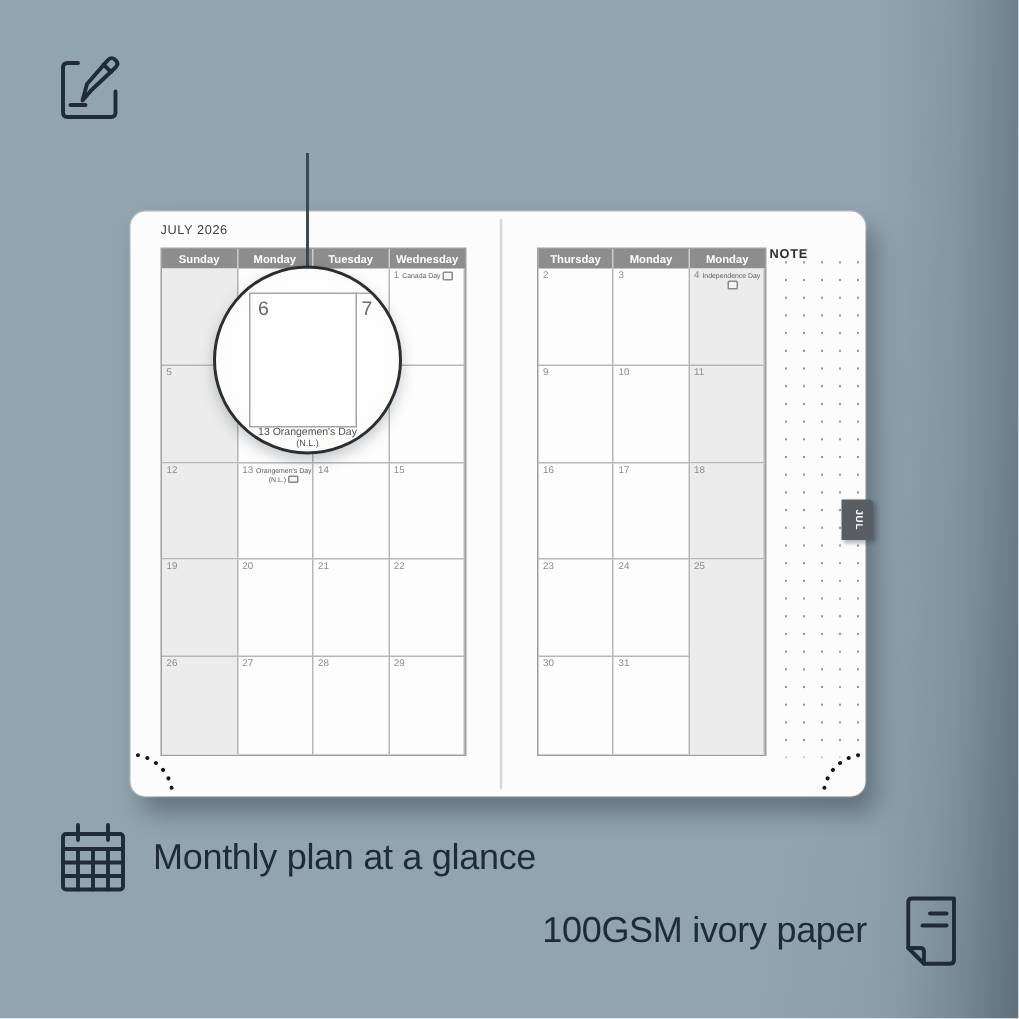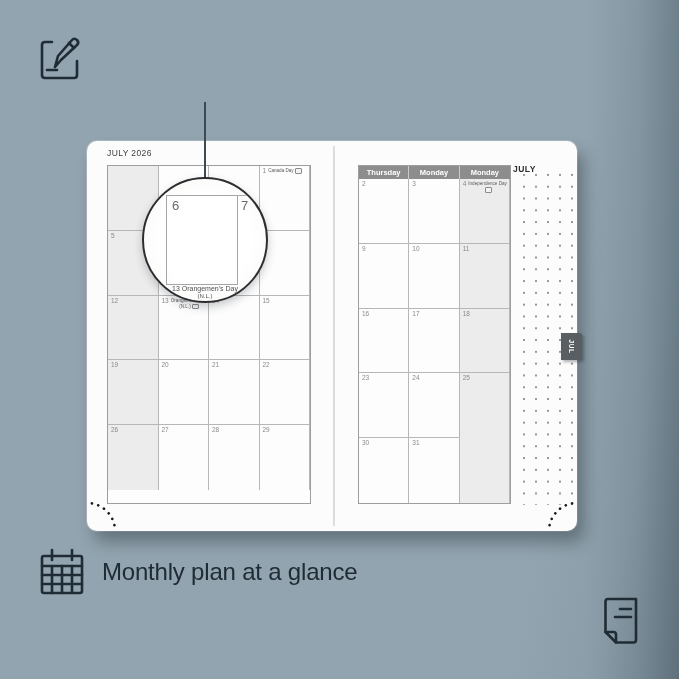--- a/index.html
+++ b/index.html
@@ -93,20 +93,26 @@
     </span>
   </div>
 
   <div class="callout-line"></div>
 
   <div class="book">
     <div class="spine"></div>
     <div class="month-title">JULY 2026</div>
 
     <div class="cal cal-left" id="cal-left">
+      <div class="cal-head">
+          <div class="day-head">Sunday</div>
+          <div class="day-head">Monday</div>
+          <div class="day-head">Tuesday</div>
+          <div class="day-head">Wednesday</div>
+        </div>
       <div class="cal-body">
           <div class="cal-cell weekend">
             <span class="cell-top">
               <span class="date-num"></span>
             </span>
           </div>
           <div class="cal-cell">
             <span class="cell-top">
               <span class="date-num"></span>
             </span>
@@ -294,21 +300,21 @@
           </div>
           <div class="cal-cell weekend">
             <span class="cell-top">
               <span class="date-num"></span>
             </span>
           </div>
         </div>
     </div>
 
     <div class="note-dots"></div>
-    <div class="note-label">JULY</div>
+    <div class="note-label">NOTE</div>
 
     <div class="month-tab">
       <span>JUL</span>
     </div>
 
     <svg class="stitches" width="490" height="390" viewBox="0 0 490 390">
       <path d="M 4.9 362.4 A 28 28 0 0 1 27.6 385.1" fill="none" stroke="#15181a" stroke-width="2.6" stroke-linecap="round" stroke-dasharray="0.1 6.5"></path>
       <path d="M 485.1 362.4 A 28 28 0 0 0 462.4 385.1" fill="none" stroke="#15181a" stroke-width="2.6" stroke-linecap="round" stroke-dasharray="0.1 6.5"></path>
     </svg>
   </div>
@@ -333,20 +339,21 @@
         <line x1="4" y1="38" x2="44" y2="38"></line>
         <line x1="14" y1="20" x2="14" y2="47"></line>
         <line x1="24" y1="20" x2="24" y2="47"></line>
         <line x1="34" y1="20" x2="34" y2="47"></line>
       </svg>
     </span>
     <span class="anno-text">Monthly plan at a glance</span>
   </div>
 
   <div class="anno anno-b2">
+    <span class="anno-text">100GSM ivory paper</span>
     <span class="ico">
       <svg width="40" height="52" viewBox="0 0 40 52" fill="none" stroke="#202c35" stroke-width="2.6" stroke-linecap="round" stroke-linejoin="round">
         <path d="M36 4 H8 q-2.5 0 -2.5 2.5 V37 L16 47.5 H33.5 q2.5 0 2.5 -2.5 Z"></path>
         <path d="M5.5 37 H13.5 q2.5 0 2.5 2.5 V47.5"></path>
         <line x1="20" y1="14" x2="31" y2="14"></line>
         <line x1="15" y1="22" x2="31" y2="22"></line>
       </svg>
     </span>
   </div>
 </div>

